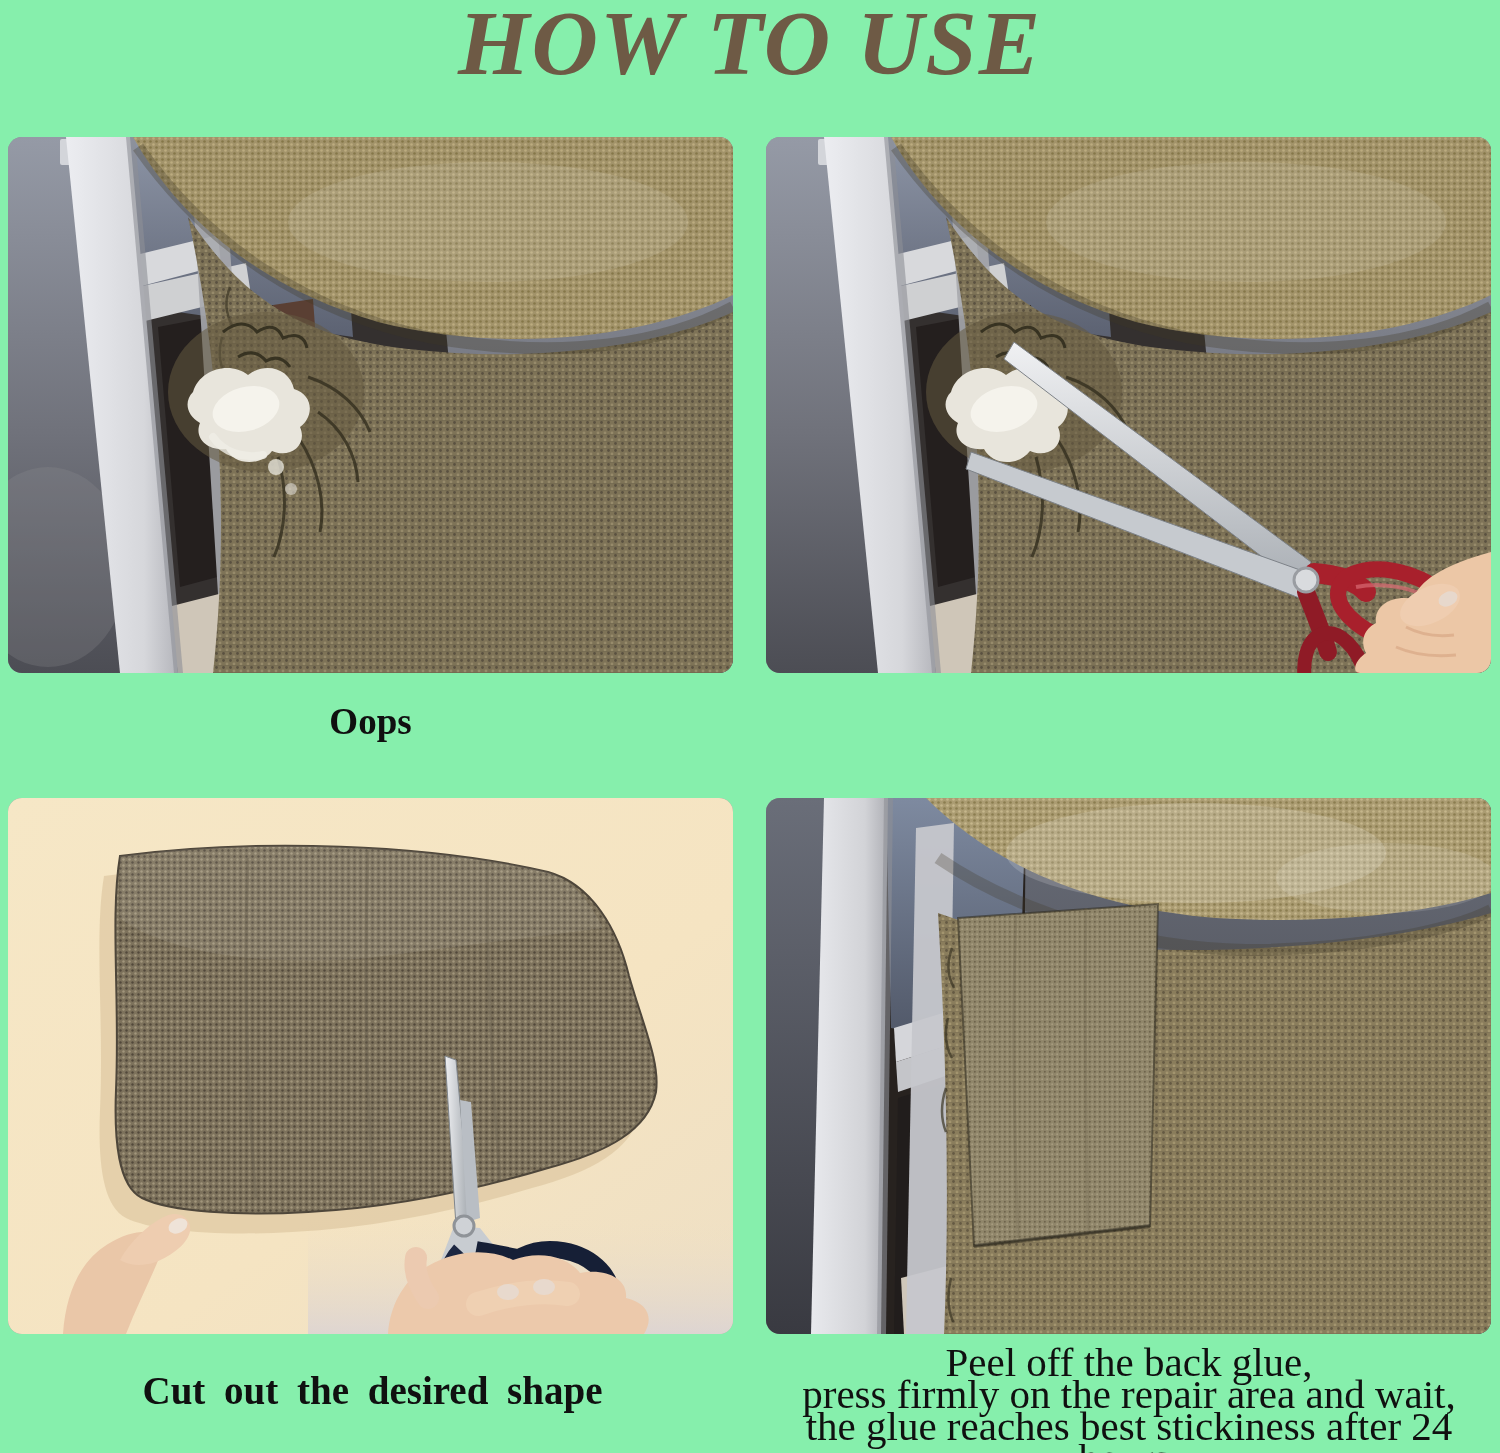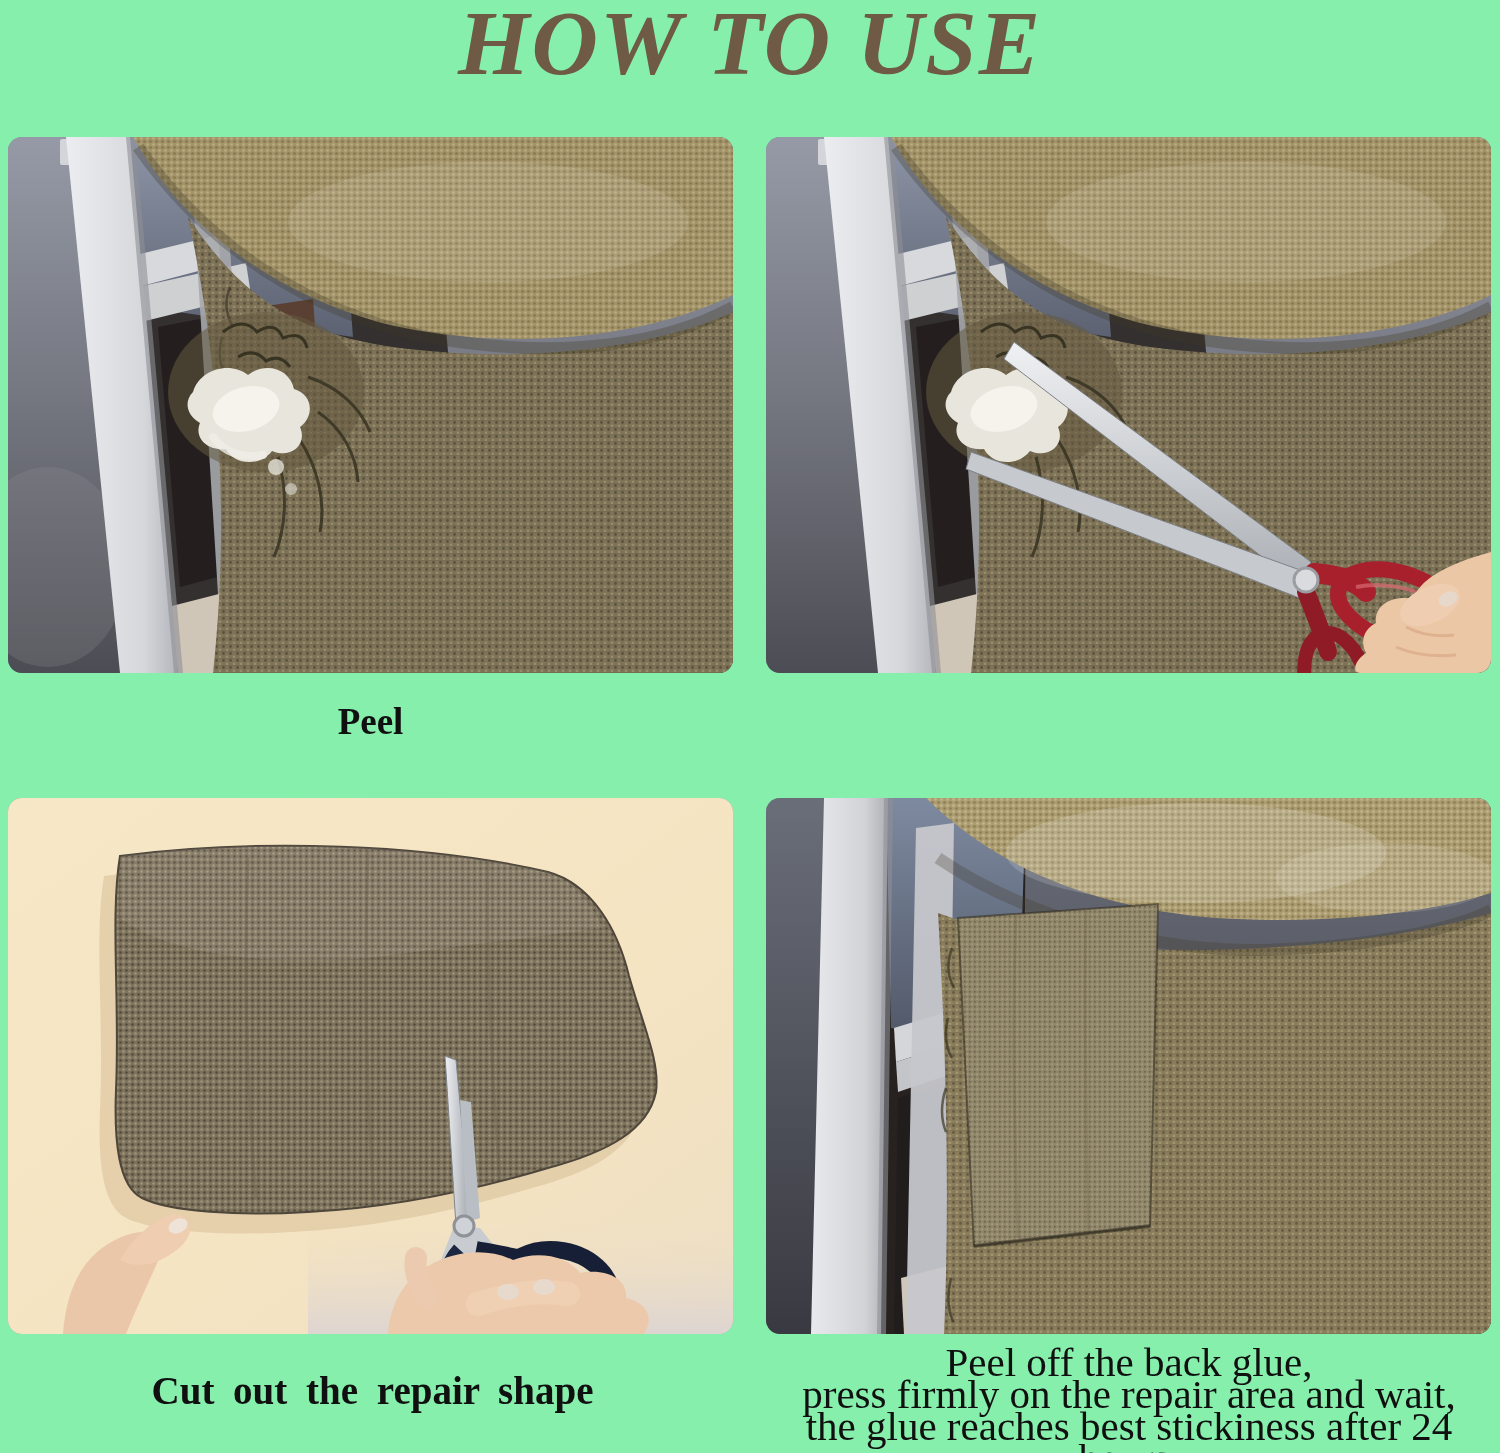--- a/index.html
+++ b/index.html
@@ -295,19 +295,19 @@
       </g>
 
       <g>
         <path d="M 192,120 L 392,106 L 384,428 L 208,448 Z" fill="url(#s4patch)" stroke="#2c281d" stroke-width="2" stroke-opacity="0.55"></path>
         <path d="M 250,116 C 246,220 248,330 252,440 M 320,110 C 318,216 320,326 322,434" fill="none" stroke="#6e644c" stroke-width="3" opacity="0.3"></path>
         <path d="M 208,448 L 384,428" fill="none" stroke="#1f1b14" stroke-width="4" opacity="0.4"></path>
       </g>
     </svg>
   </div>
 
-  <div class="caption cap1">Peel</div>
-  <div class="caption cap3">Cut out the repair shape</div>
+  <div class="caption cap1">Oops</div>
+  <div class="caption cap3">Cut out the desired shape</div>
   <div class="caption cap4">Peel off the back glue,
 press firmly on the repair area and wait,
 the glue reaches best stickiness after 24 hours.</div>
 
 </div>
 
 </body></html>

